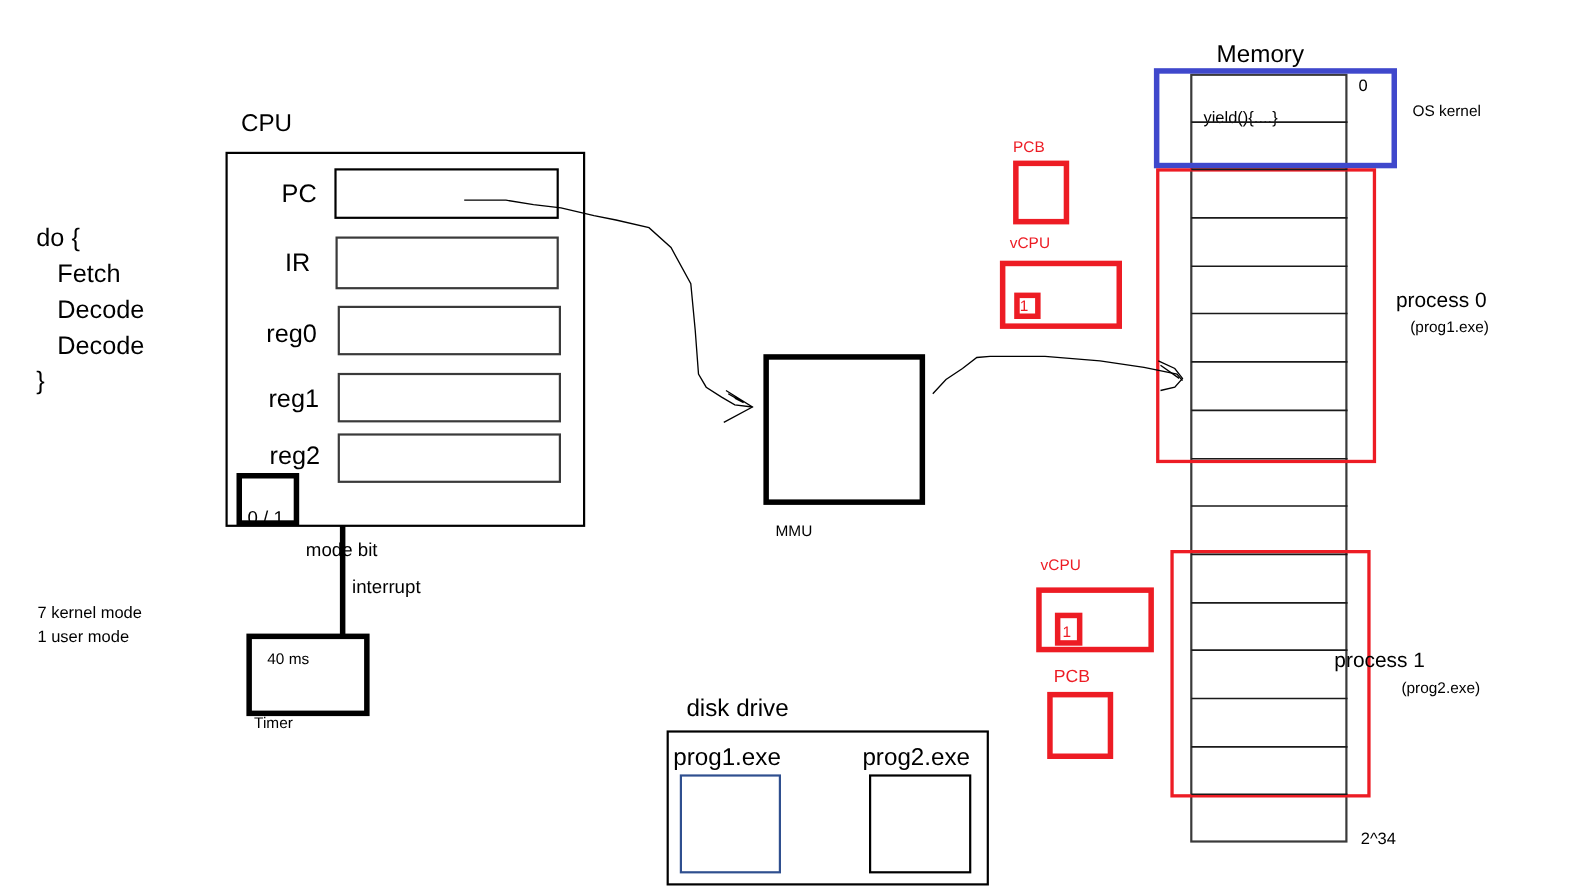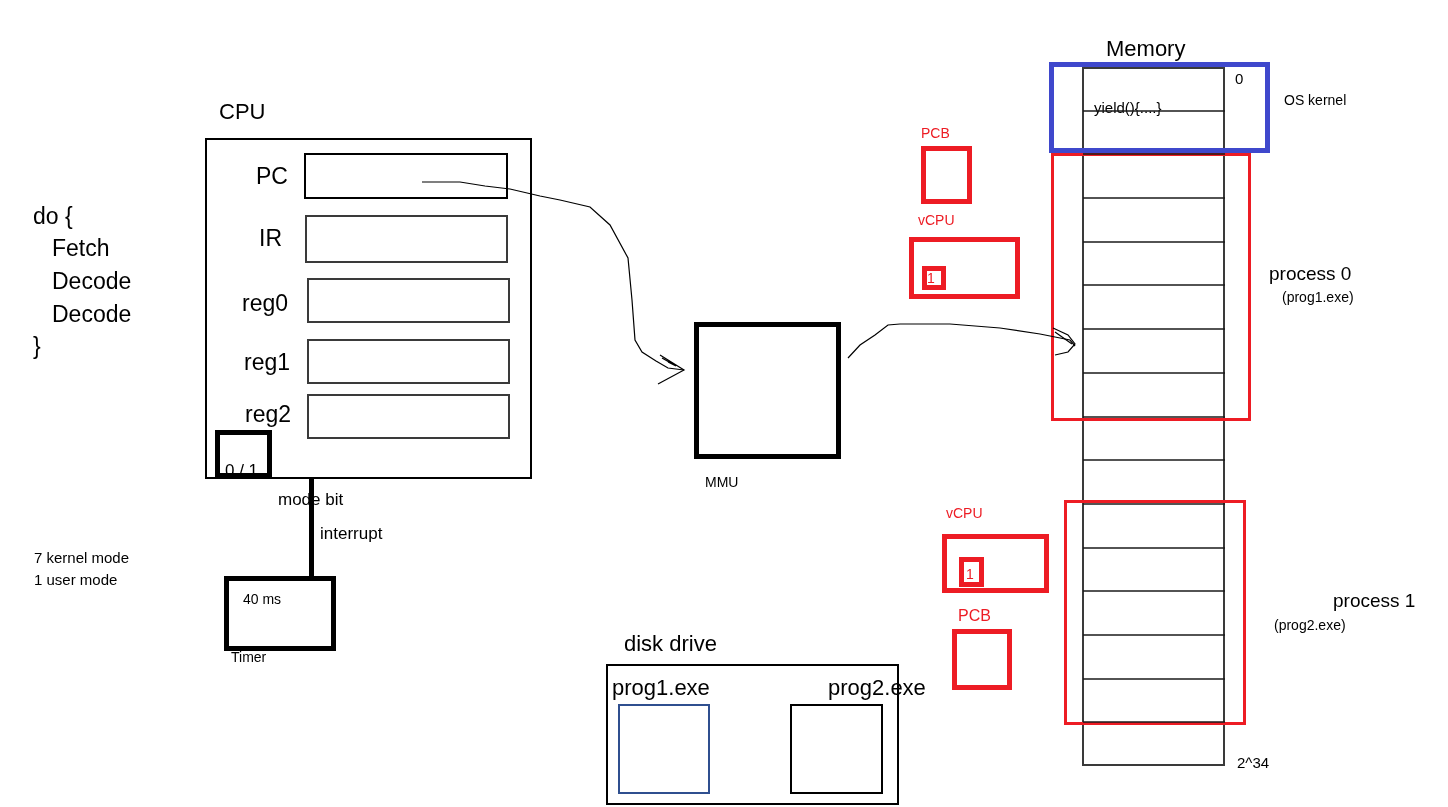--- a/index.html
+++ b/index.html
@@ -50,21 +50,21 @@
   <div class="txt" style="left:243px;top:592px;font-size:14px;">40 ms</div>
   <div class="txt" style="left:231px;top:650px;font-size:14px;">Timer</div>
 
   <div class="box" style="left:694px;top:322px;width:147px;height:137px;border:5px solid #000;"></div>
   <div class="txt" style="left:705px;top:475px;font-size:14px;">MMU</div>
 
   <div class="txt" style="left:624px;top:633px;font-size:22px;">disk drive</div>
   <div class="box" style="left:606px;top:664px;width:293px;height:141px;border:2px solid #000;"></div>
   <div class="txt" style="left:612px;top:677px;font-size:22px;">prog1.exe</div>
   <div class="box" style="left:618px;top:704px;width:92px;height:90px;border:2px solid #2f4f8f;"></div>
-  <div class="txt" style="left:828px;top:677px;font-size:22px;">prog2.exe</div>
+  <div class="txt" style="left:784px;top:677px;font-size:22px;">prog2.exe</div>
   <div class="box" style="left:790px;top:704px;width:93px;height:90px;border:2px solid #000;"></div>
 
   <div class="txt" style="left:921px;top:126px;font-size:14px;color:#ed1c24;">PCB</div>
   <div class="box" style="left:921px;top:146px;width:51px;height:58px;border:5px solid #ed1c24;"></div>
   <div class="txt" style="left:918px;top:213px;font-size:14px;color:#ed1c24;">vCPU</div>
   <div class="box" style="left:909px;top:237px;width:111px;height:62px;border:5px solid #ed1c24;"></div>
   <div class="box" style="left:922px;top:266px;width:24px;height:24px;border:5px solid #ed1c24;"></div>
   <div class="txt" style="left:927px;top:271px;font-size:14px;color:#ed1c24;">1</div>
 
   <div class="txt" style="left:946px;top:506px;font-size:14px;color:#ed1c24;">vCPU</div>
@@ -80,21 +80,21 @@
   <div class="txt" style="left:1235px;top:71px;font-size:15px;">0</div>
   <div class="txt" style="left:1237px;top:755px;font-size:15px;">2^34</div>
 
   <div class="box" style="left:1049px;top:62px;width:221px;height:91px;border:5px solid #3f48cc;"></div>
   <div class="box" style="left:1051px;top:153px;width:200px;height:268px;border:3px solid #ed1c24;"></div>
   <div class="box" style="left:1064px;top:500px;width:182px;height:225px;border:3px solid #ed1c24;"></div>
 
   <div class="txt" style="left:1284px;top:93px;font-size:14px;">OS kernel</div>
   <div class="txt" style="left:1269px;top:264px;font-size:19px;">process 0</div>
   <div class="txt" style="left:1282px;top:290px;font-size:14px;">(prog1.exe)</div>
-  <div class="txt" style="left:1333px;top:591px;font-size:19px;">process 1</div>
+  <div class="txt" style="left:1213px;top:591px;font-size:19px;">process 1</div>
   <div class="txt" style="left:1274px;top:618px;font-size:14px;">(prog2.exe)</div>
 
   <svg class="overlay" width="1448" height="807" viewBox="0 0 1448 807">
     <path d="M422,182 L460,182 L485,186 L510,189 L540,196 L560,200 L590,207 L610,225 L628,258 L632,300 L635,340 L642,352 L656,361 L668,368 L684,370" fill="none" stroke="#000" stroke-width="1.2"></path>
     <path d="M660,355 L684,370 L658,384 M662,358 L676,366 L668,362" fill="none" stroke="#000" stroke-width="1.2"></path>
     <path d="M848,358 L860,345 L875,335 L888,325 L900,324 L950,324 L1000,328 L1040,334 L1070,340 L1075,346" fill="none" stroke="#000" stroke-width="1.2"></path>
     <path d="M1053,328 L1068,335 L1075,344 L1068,352 L1055,355 M1055,332 L1072,344" fill="none" stroke="#000" stroke-width="1.2"></path>
     <g id="mem-dividers">
         <line x1="1083" x2="1225" y1="111" y2="111" stroke="#1a1a1a" stroke-width="1.5"></line>
         <line x1="1083" x2="1225" y1="154" y2="154" stroke="#1a1a1a" stroke-width="1.5"></line>

